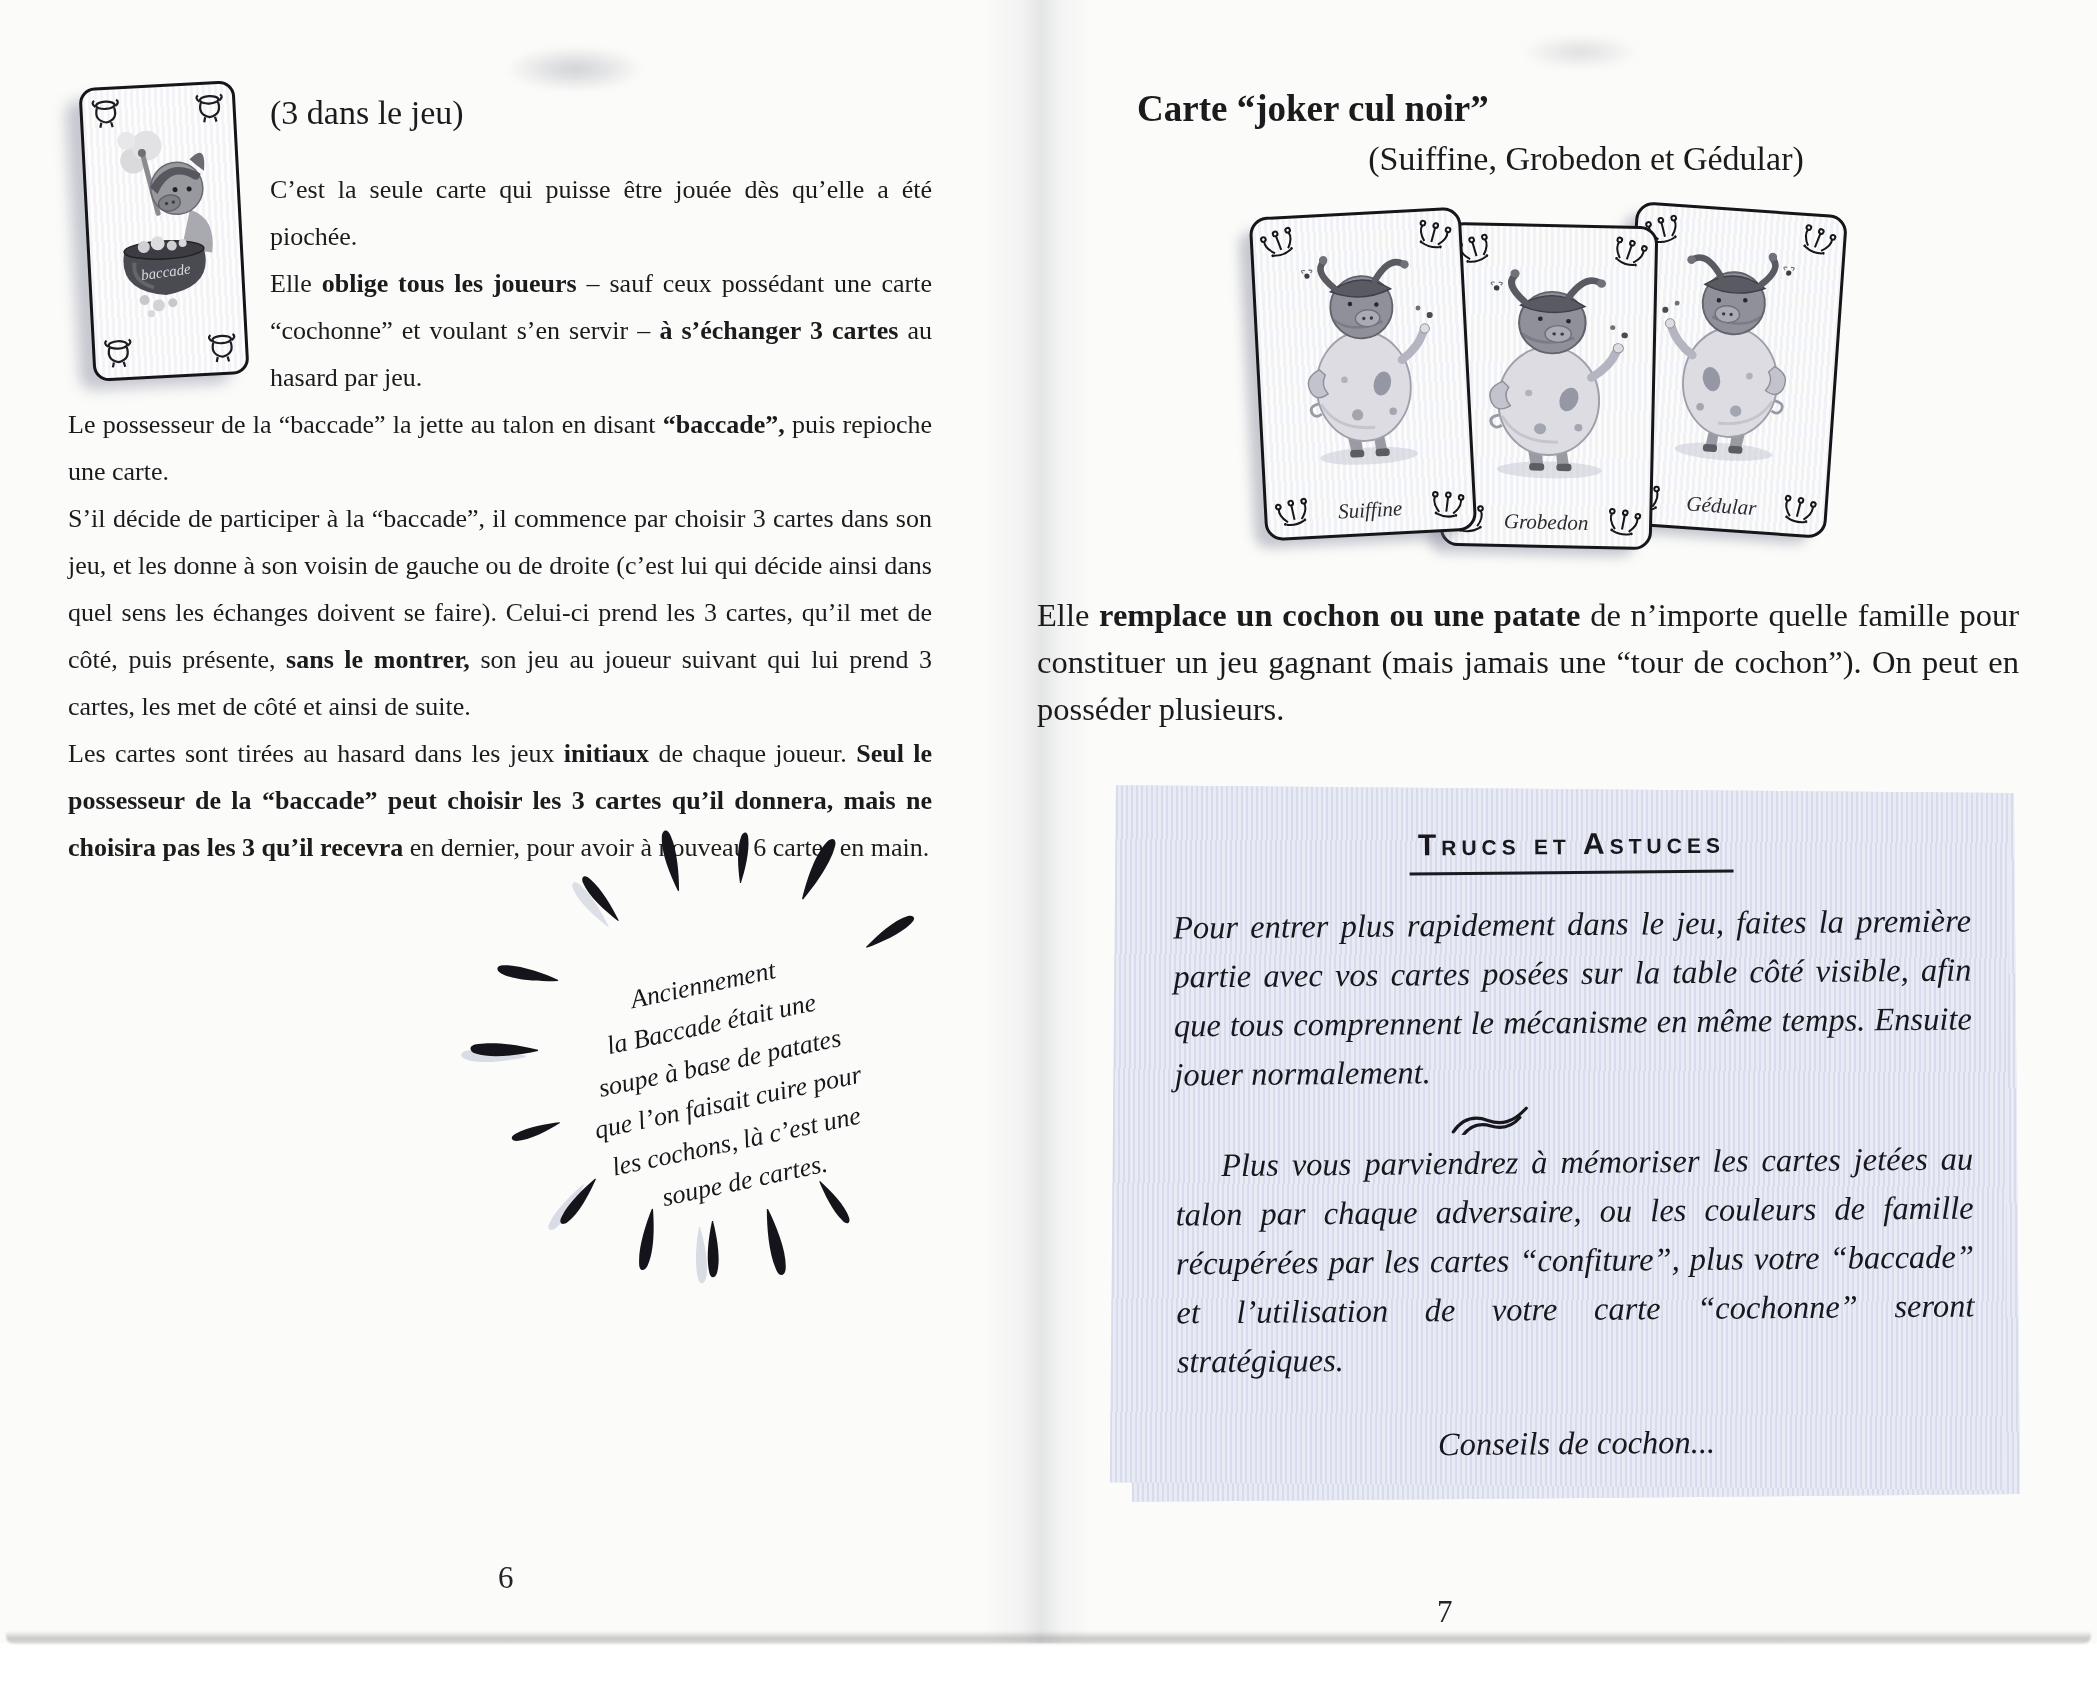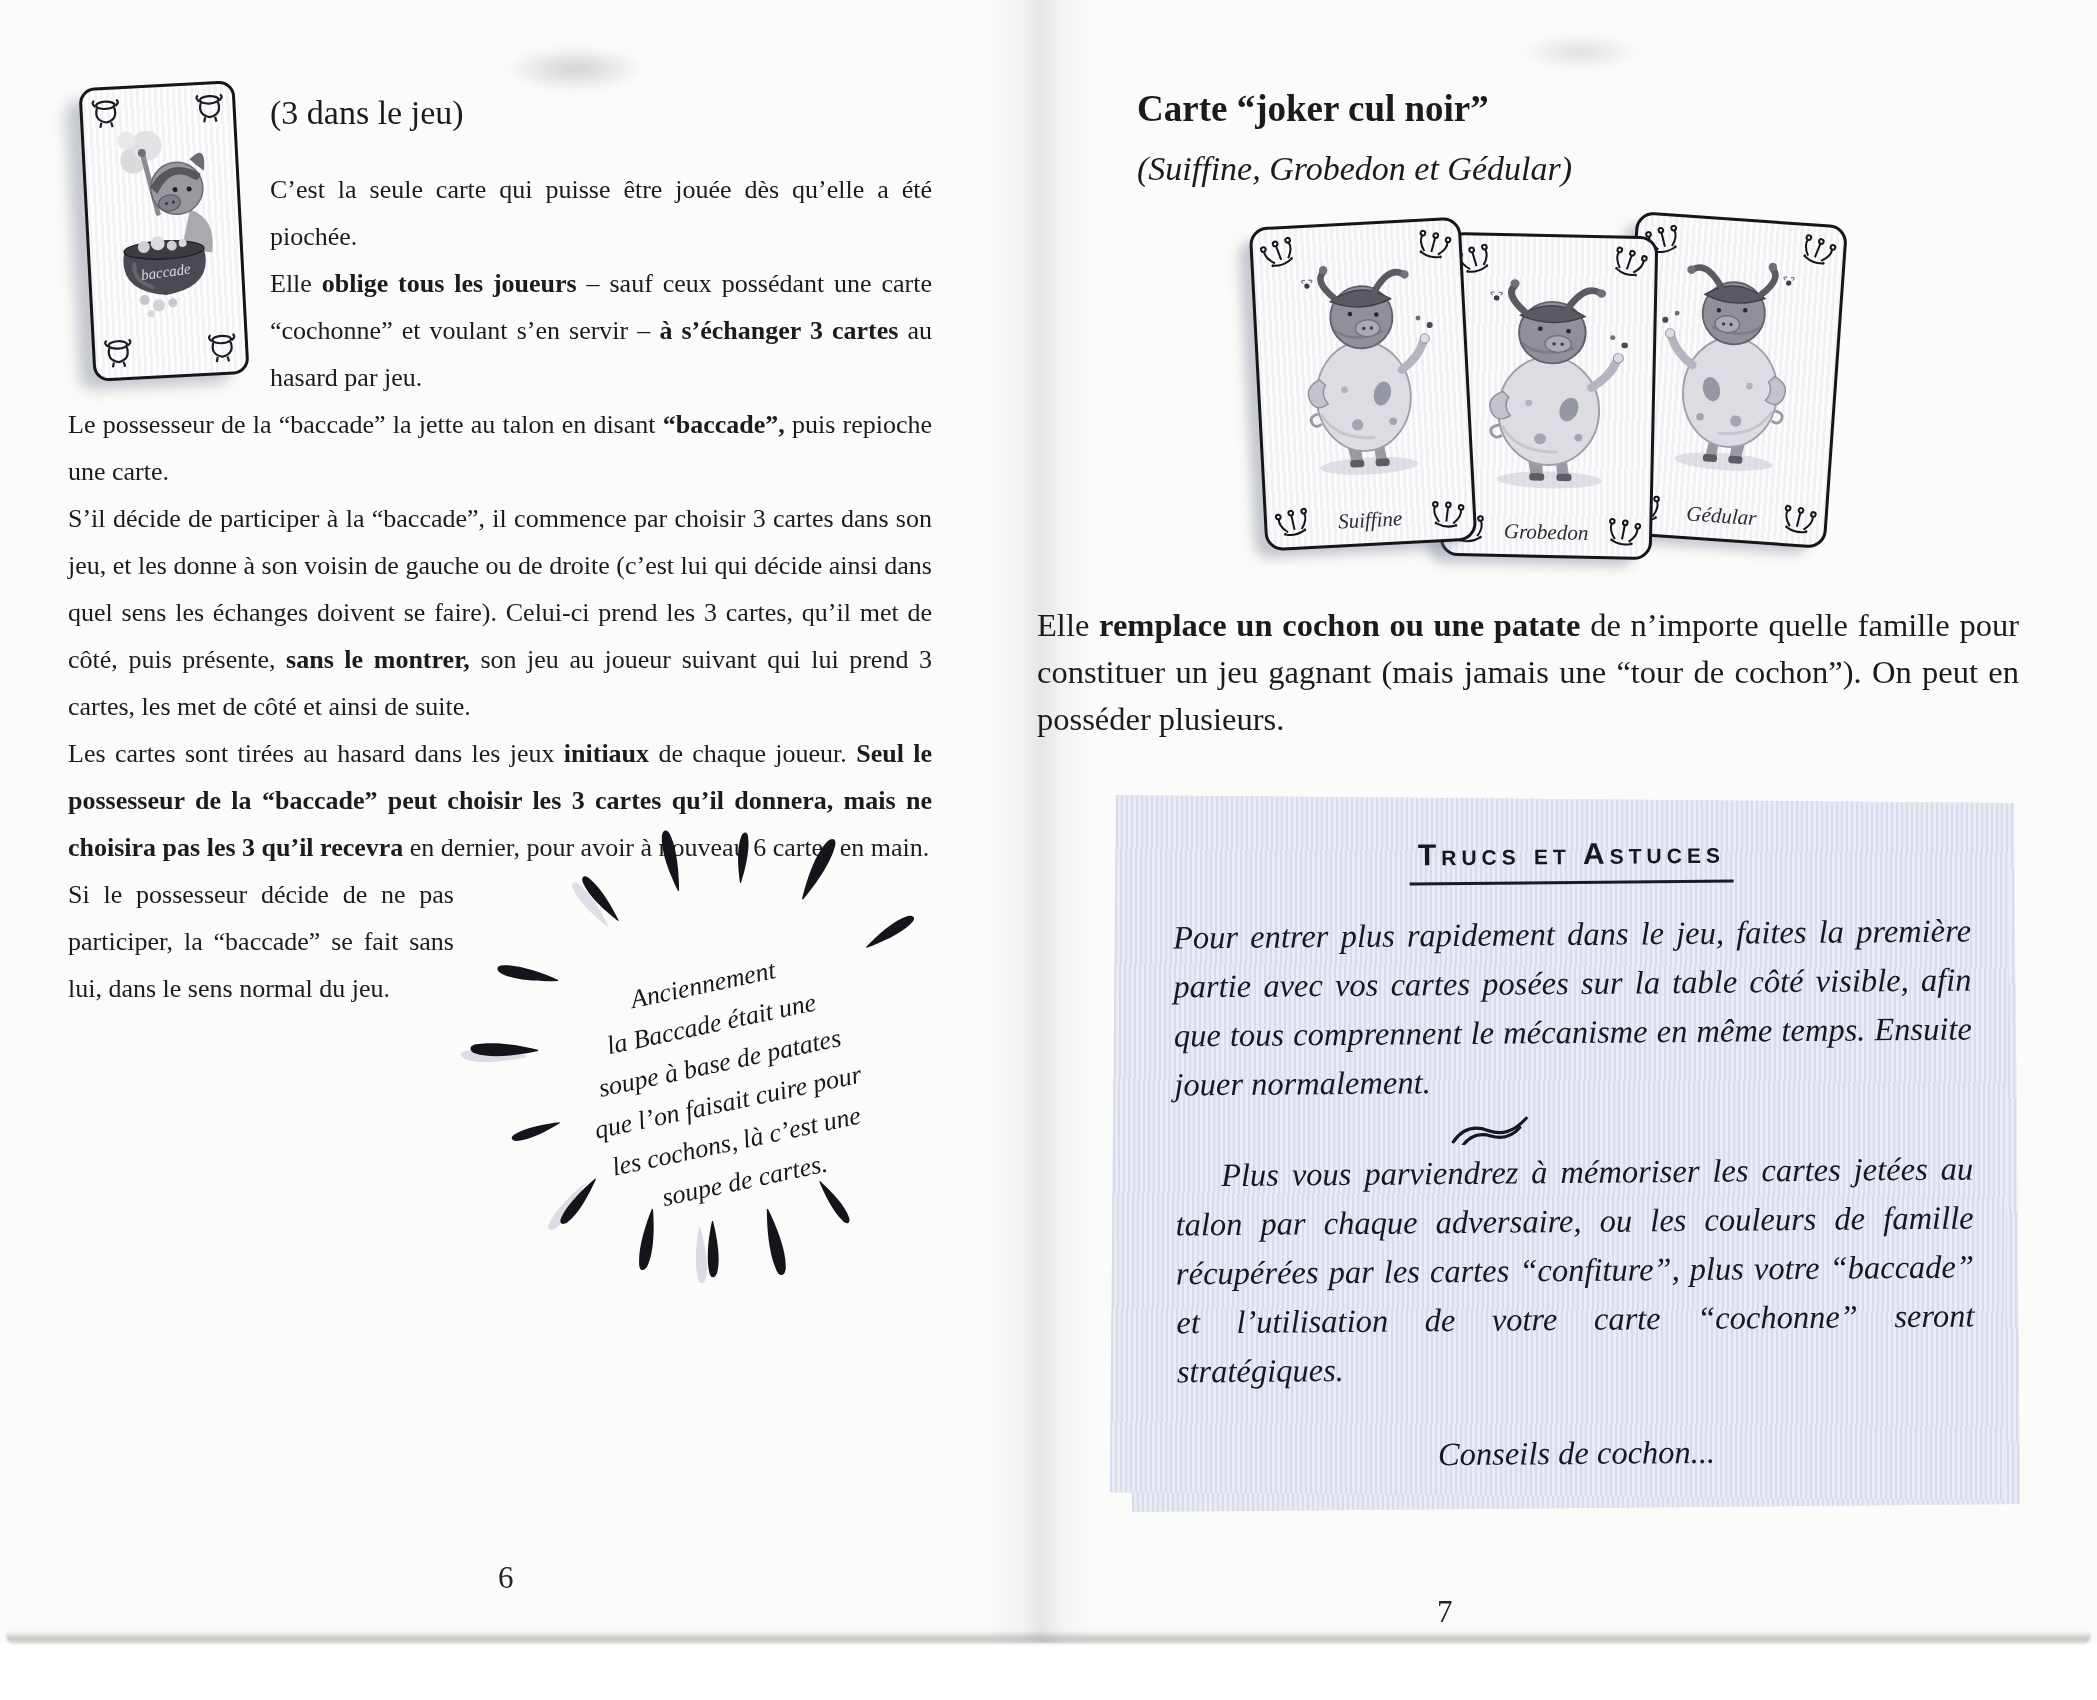--- a/index.html
+++ b/index.html
@@ -60,21 +60,21 @@
     transform:rotate(-12deg); text-align:center;
     font-style:italic; font-size:26px; line-height:40px; color:#16161b;
   }
 
   .pageno { position:absolute; font-size:31px; color:#242428; }
   .pn6 { left:498px; top:1560px; }
   .pn7 { left:402px; top:1594px; }
 
   
   .rtitle { margin:86px 62px 0 102px; text-align:left; font-size:37px; line-height:46px; font-weight:bold; }
-  .rsub   { margin:14px 62px 0 102px; font-style:italic; font-size:34px; line-height:46px; }
+  .rsub   { margin:4px 62px 0 102px; text-align:center; font-size:34px; line-height:46px; }
 
   .cards-row { position:relative; height:362px; margin-top:14px; }
   .jcard {
     position:absolute; width:206px; height:318px;
     background:
       repeating-linear-gradient(90deg, rgba(233,235,243,.6) 0 3px, rgba(255,255,255,0) 3px 6px),
       #fcfcfb;
     border:3px solid #15151a; border-radius:18px;
     box-shadow:-14px 10px 12px -3px rgba(123,128,150,.42);
   }
@@ -262,21 +262,20 @@
           <use href="#ray" fill="#14141a" transform="translate(352,430) rotate(146) scale(0.9)"></use>
           <use href="#ray" fill="#14141a" transform="translate(150,170) rotate(-38)"></use>
           <use href="#ray" fill="#14141a" transform="translate(210,140) rotate(-12) scale(1.1)"></use>
           <use href="#ray" fill="#14141a" transform="translate(272,132) rotate(6) scale(0.9)"></use>
           <use href="#ray" fill="#14141a" transform="translate(334,148) rotate(28) scale(1.2)"></use>
           <use href="#ray" fill="#14141a" transform="translate(398,196) rotate(58)"></use>
         </svg>
         <div class="note-text"><span>Anciennement</span><br><span>la Baccade était une</span><br><span>soupe à base de patates</span><br><span>que l’on faisait cuire pour</span><br><span>les cochons, là c’est une</span><br><span>soupe de cartes.</span></div>
       </div>
 
-      <p class="body"><span>Si le possesseur décide de ne pas participer, la “baccade” se fait sans lui, dans le sens normal du jeu.</span></p>
     </div>
 
     <div class="pageno pn6">6</div>
   </section>
 
   <section class="page page-right">
     <h2 class="rtitle">Carte “joker cul noir”</h2>
     <div class="rsub">(Suiffine, Grobedon et Gédular)</div>
 
     <div class="cards-row">

